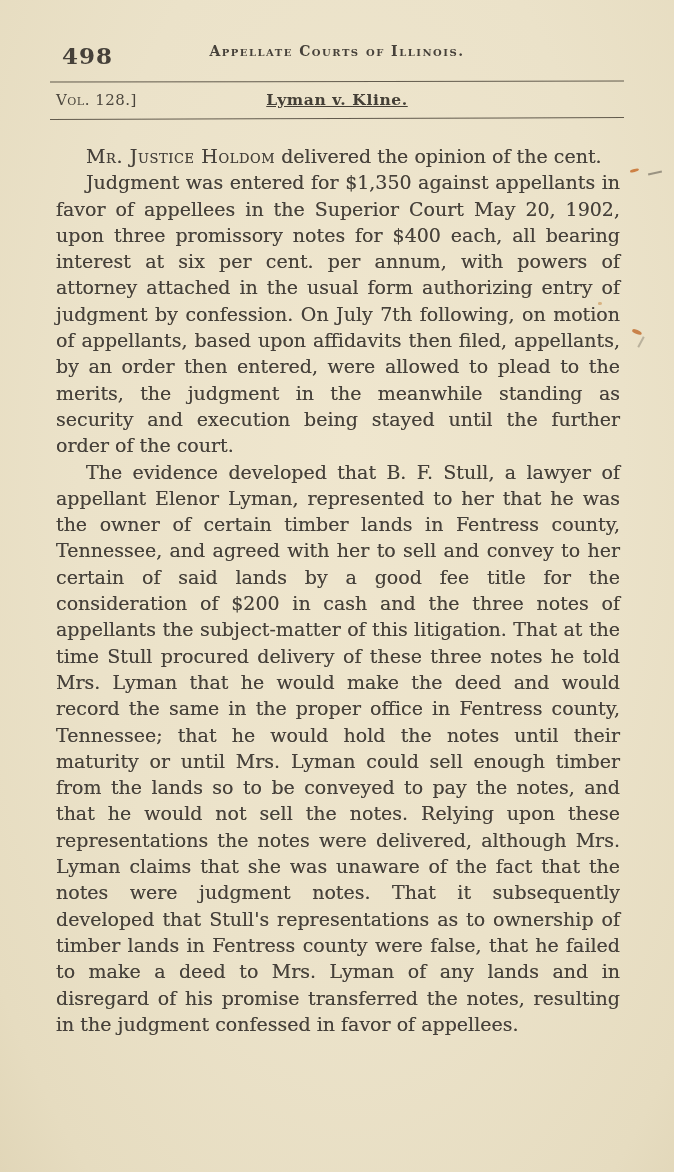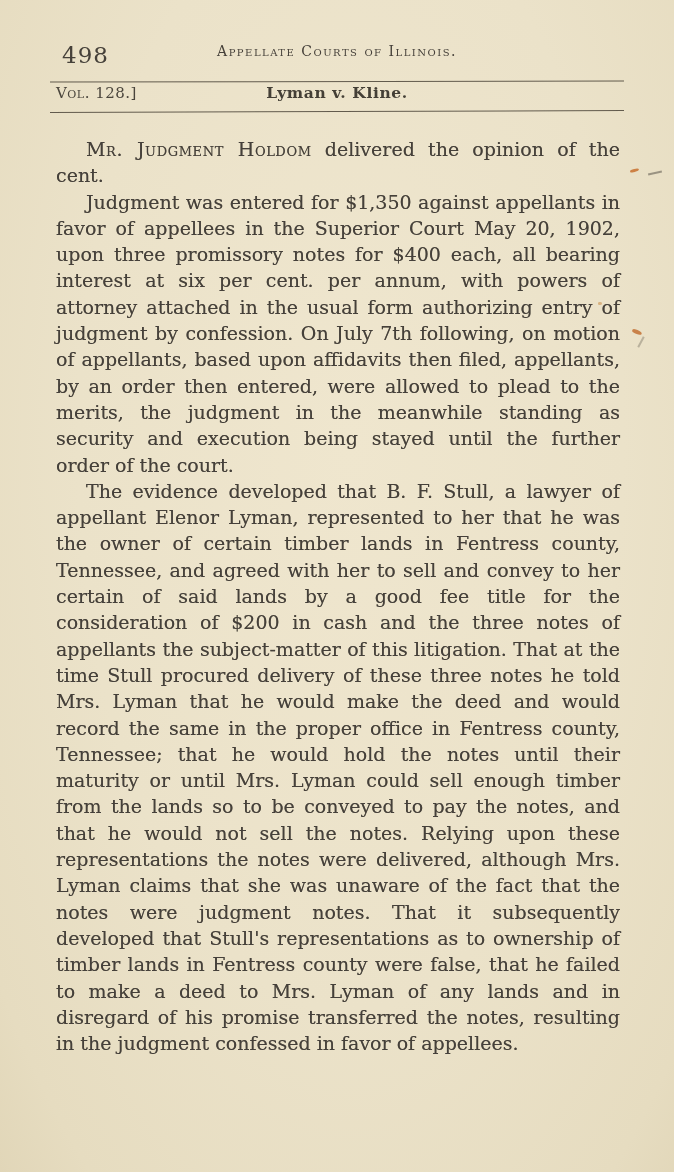--- a/index.html
+++ b/index.html
@@ -16,20 +16,21 @@
     background:
       radial-gradient(ellipse at 52% 38%, #efe6ce 0%, #ebe2c9 55%, #e6dcc0 88%, #e1d6b8 100%);
     font-family: "DejaVu Serif", "Liberation Serif", serif;
     color: #413c33;
   }
   
   .masthead {
     position: relative;
     height: 30px;
     margin: 42px 52px 0 52px;
+    font-weight: bold;
   }
   .page-number {
     position: absolute;
     left: 10px;
     top: 0;
     font-size: 23px;
     letter-spacing: 1px;
     color: #46413a;
   }
   .running-title {
@@ -45,40 +46,41 @@
   .rule {
     height: 0;
     border-top: 1.6px solid rgba(74, 67, 55, 0.85);
     margin: 0 50px;
   }
   .rule-top { margin-top: 9px; transform: rotate(-0.12deg); }
   .rule-bottom { margin-top: 7px; transform: rotate(-0.18deg); }
   .case-line {
     position: relative;
     height: 22px;
-    margin: 0 52px 0 52px;
+    margin: 7px 52px 0 52px;
   }
   .volume-label {
     position: absolute;
     left: 4px;
     top: 2px;
     font-variant: small-caps;
     font-size: 15px;
     letter-spacing: 0.5px;
     color: #4a453c;
   }
   .case-title {
     position: absolute;
     left: 0; right: 0;
     top: 1px;
     text-align: center;
     font-weight: bold;
     font-size: 15.5px;
     letter-spacing: 0.6px;
     color: #443f36;
+    text-decoration: underline;
   }
   
   .opinion {
     margin: 24px 54px 0 56px;
     width: 564px;
   }
   .opinion p {
     margin: 0;
     text-indent: 30px;
     text-align: justify;
@@ -146,21 +148,21 @@
     </div>
     <div class="rule rule-top"></div>
     <div class="case-line">
       <span class="volume-label">Vol. 128.]</span>
       <span class="case-title">Lyman v. Kline.</span>
     </div>
     <div class="rule rule-bottom"></div>
   </header>
 
   <main class="opinion">
-    <p><span class="sc">Mr. Judgment Holdom</span><span> delivered the opinion of the cent.</span></p>
+    <p><span class="sc">Mr. Justice Holdom</span><span> delivered the opinion of the cent.</span></p>
     <p>Judgment was entered for $1,350 against appellants in favor of appellees in the Superior Court May 20, 1902, upon three promissory notes for $400 each, all bearing interest at six per cent. per annum, with powers of attorney attached in the usual form authorizing entry of judgment by confession. On July 7th following, on motion of appellants, based upon affidavits then filed, appellants, by an order then entered, were allowed to plead to the merits, the judgment in the meanwhile standing as security and execution being stayed until the further order of the court.</p>
     <p>The evidence developed that B. F. Stull, a lawyer of appellant Elenor Lyman, represented to her that he was the owner of certain timber lands in Fentress county, Tennessee, and agreed with her to sell and convey to her certain of said lands by a good fee title for the consideration of $200 in cash and the three notes of appellants the subject-matter of this litigation. That at the time Stull procured delivery of these three notes he told Mrs. Lyman that he would make the deed and would record the same in the proper office in Fentress county, Tennessee; that he would hold the notes until their maturity or until Mrs. Lyman could sell enough timber from the lands so to be conveyed to pay the notes, and that he would not sell the notes. Relying upon these representations the notes were delivered, although Mrs. Lyman claims that she was unaware of the fact that the notes were judgment notes. That it subsequently developed that Stull's representations as to ownership of timber lands in Fentress county were false, that he failed to make a deed to Mrs. Lyman of any lands and in disregard of his promise transferred the notes, resulting in the judgment confessed in favor of appellees.</p>
   </main>
 
   <div class="speck speck-1"></div>
   <div class="speck speck-2"></div>
   <div class="speck speck-3"></div>
   <div class="pencil-dash"></div>
   <div class="pencil-tick"></div>
 

